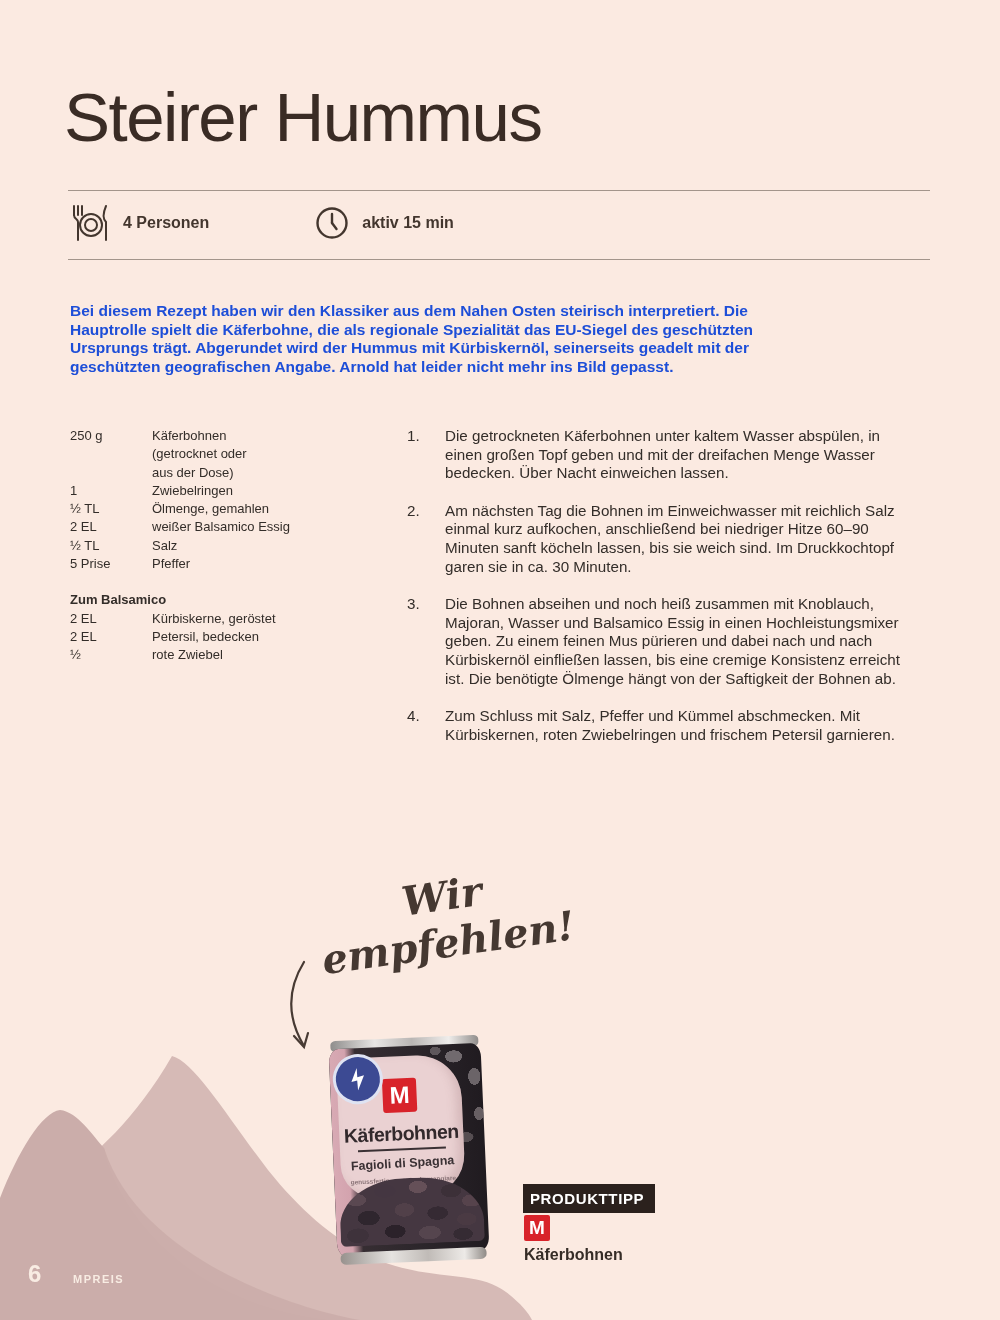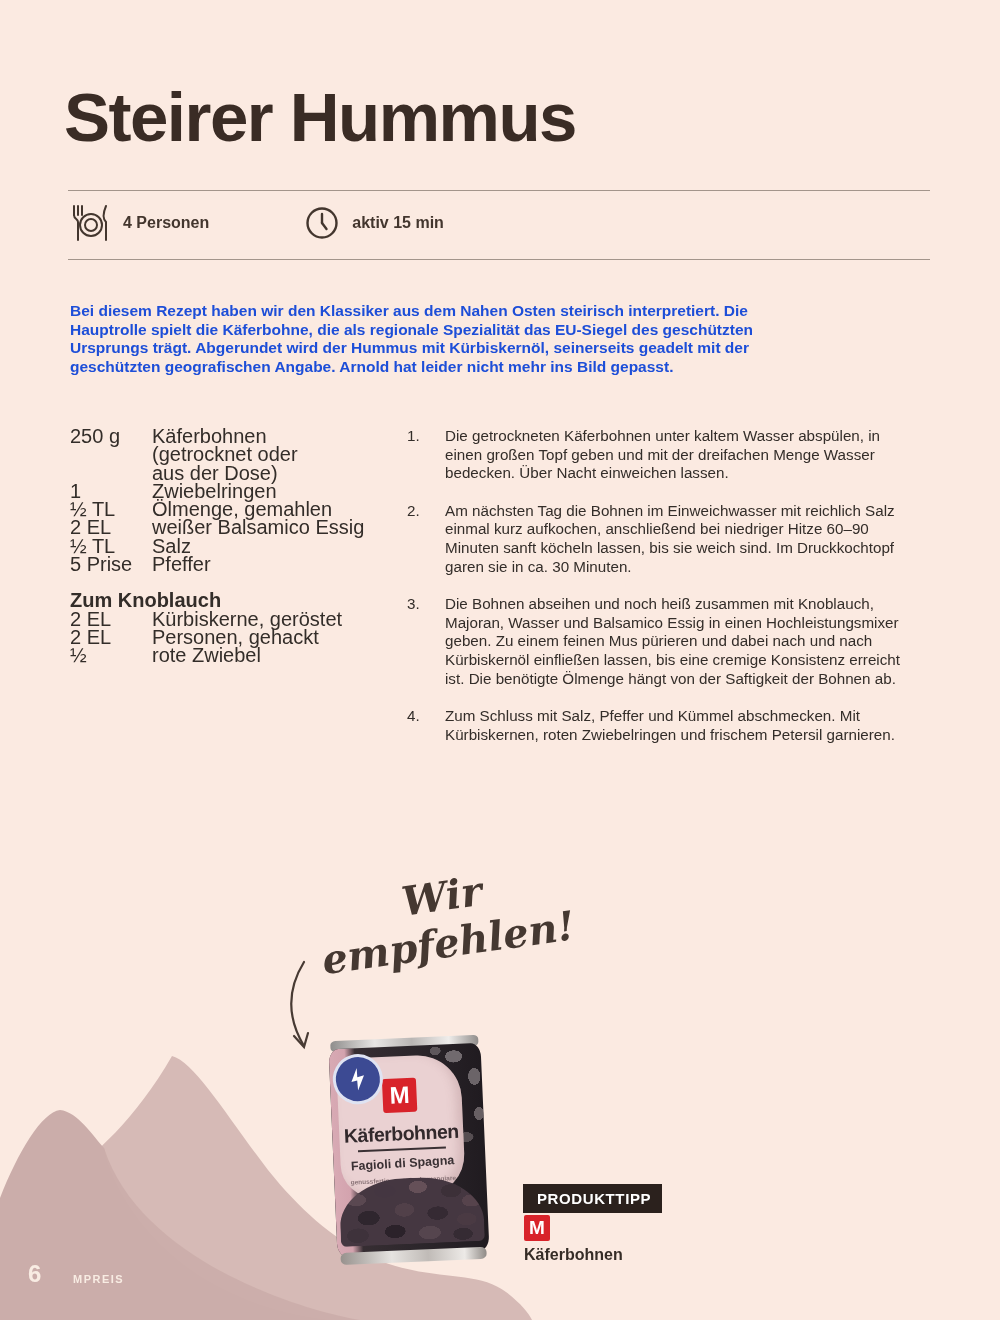--- a/index.html
+++ b/index.html
@@ -6,37 +6,37 @@
   body{
     width:1000px;height:1320px;position:relative;overflow:hidden;
     background:#fbeae1;
     font-family:"Liberation Sans", sans-serif;
     color:#352c26;
   }
   .abs{position:absolute;}
   
   .title{
     left:64px;top:78px;width:880px;
-    font-size:69px;font-weight:700;letter-spacing:-1.5px;color:#3a2c25;
+    font-size:69px;font-weight:400;letter-spacing:-1.5px;color:#3a2c25;
   }
   .rule{left:68px;width:862px;height:1px;background:#a3958b;}
   .rule1{top:190px;}
   .rule2{top:259px;}
-  .meta-row{left:70px;top:202px;width:862px;height:42px;display:flex;align-items:center;gap:0;}
+  .meta-row{left:70px;top:202px;width:862px;height:42px;display:flex;align-items:center;gap:10px;}
   .meta-item{display:flex;align-items:center;gap:13px;}
   .meta-item + .meta-item{margin-left:96px;}
   .meta-label{font-size:16px;font-weight:700;color:#43362e;}
   .icon-svg{display:block;}
   
   .intro{
     left:70px;top:302px;width:745px;
     font-size:15.5px;line-height:18.6px;font-weight:700;color:#1d4ed8;
   }
   
-  .ingredients{left:70px;top:427px;width:300px;font-size:20px;line-height:18.3px;color:#332d29;}
+  .ingredients{left:70px;top:427px;width:300px;font-size:13px;line-height:18.3px;color:#332d29;}
   .ing-row{display:grid;grid-template-columns:82px 1fr;}
   .ing-name{white-space:pre-line;}
   .garnish-head{font-weight:700;margin:18px 0 0 0;}
   
   .steps{left:407px;top:427px;width:502px;font-size:15.2px;line-height:18.6px;color:#332d29;}
   .step{display:grid;grid-template-columns:38px 1fr;margin-bottom:19px;}
   
   .script-head{
     left:295px;top:872px;width:300px;
     font-family:"DejaVu Serif", serif;font-style:italic;font-weight:700;
@@ -90,21 +90,21 @@
       radial-gradient(ellipse 17px 11px at 68% 55%, #352a33 60%, transparent 61%),
       radial-gradient(ellipse 16px 10px at 88% 66%, #4a3a43 60%, transparent 61%),
       radial-gradient(ellipse 18px 12px at 12% 84%, #3e323b 60%, transparent 61%),
       radial-gradient(ellipse 17px 11px at 38% 80%, #2b222a 60%, transparent 61%),
       radial-gradient(ellipse 18px 11px at 62% 84%, #55454e 60%, transparent 61%),
       radial-gradient(ellipse 16px 10px at 85% 88%, #352b33 60%, transparent 61%),
       #453741;}
   
   .tip-box{left:523px;top:1184px;background:#2b211d;color:#fff;
     font-size:15px;font-weight:700;letter-spacing:.6px;
-    padding:6px 11px 6px 14px;z-index:4;}
+    padding:6px 11px 6px 7px;z-index:4;}
   .tip-logo{left:524px;top:1215px;width:26px;height:26px;background:#d8232a;border-radius:2px;
     display:flex;align-items:center;justify-content:center;color:#fff;font-weight:700;font-size:19px;z-index:4;}
   .tip-name{left:524px;top:1246px;font-size:16px;font-weight:700;color:#352c26;z-index:4;}
   
   .footer-num{left:28px;top:1260px;font-size:24px;font-weight:700;color:#f8ece3;z-index:5;}
   .footer-brand{left:73px;top:1273px;font-size:11px;font-weight:700;letter-spacing:1.5px;color:#f8ece3;z-index:5;}
   .mountains{left:0;top:0;z-index:1;}
   .content{z-index:2;}
 </style>
 </head>
@@ -176,28 +176,28 @@
   </div>
   <div class="ing-row">
     <span>½ TL</span>
     <span class="ing-name">Salz</span>
   </div>
   <div class="ing-row">
     <span>5 Prise</span>
     <span class="ing-name">Pfeffer</span>
   </div>
 
-  <div class="garnish-head">Zum Knoblauch</div>
+  <div class="garnish-head">Zum Balsamico</div>
   <div class="ing-row">
     <span>2 EL</span>
     <span class="ing-name">Kürbiskerne, geröstet</span>
   </div>
   <div class="ing-row">
     <span>2 EL</span>
-    <span class="ing-name">Personen, gehackt</span>
+    <span class="ing-name">Petersil, bedecken</span>
   </div>
   <div class="ing-row">
     <span>½</span>
     <span class="ing-name">rote Zwiebel</span>
   </div>
 </div>
 
 <div class="abs steps content">
   <div class="step">
     <span>1.</span>

